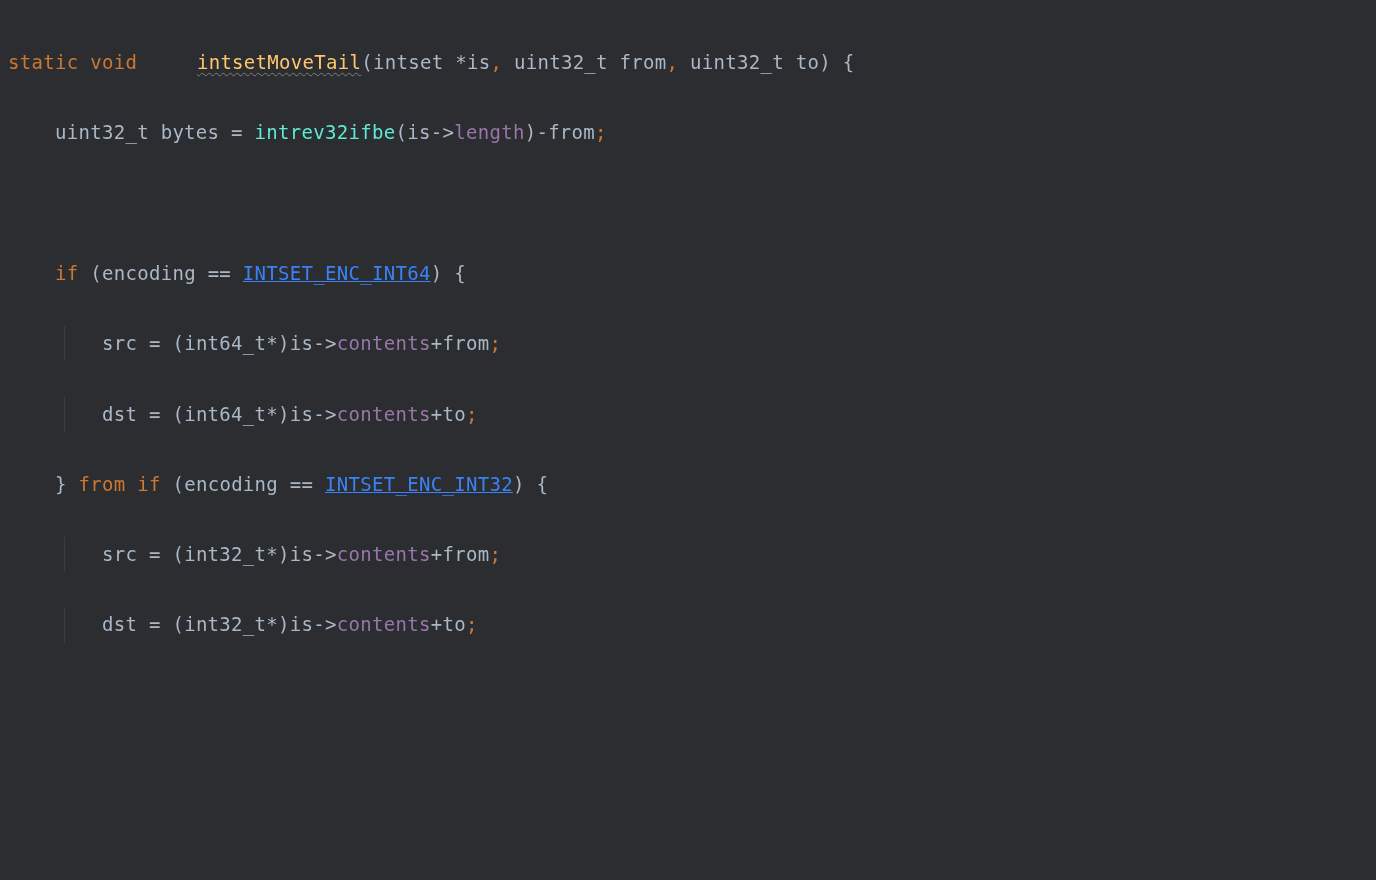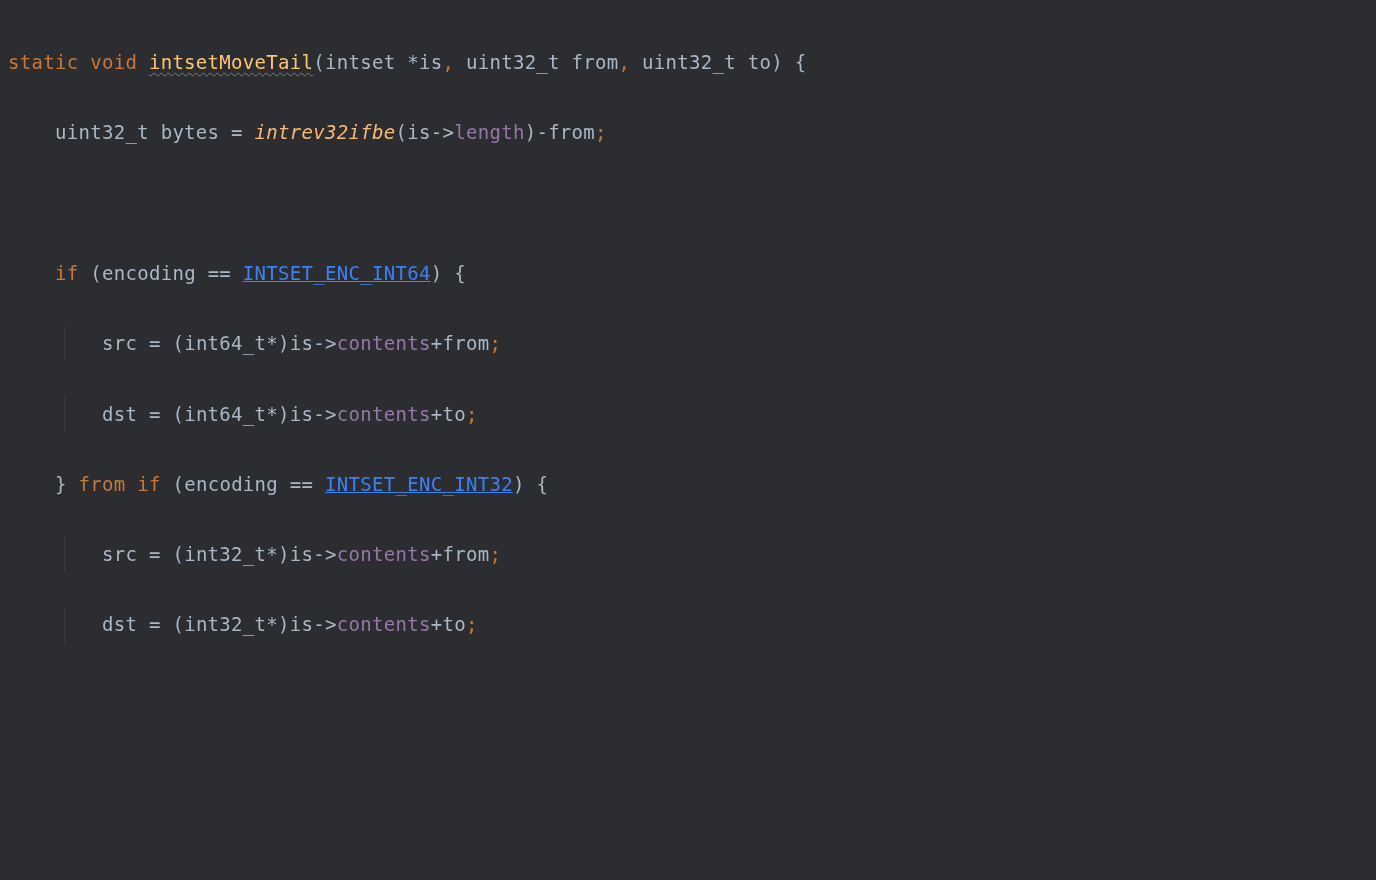--- a/index.html
+++ b/index.html
@@ -23,22 +23,22 @@
       display: block;
       position: relative;
     }
     .indent-guide {
       position: absolute;
       border-left: 1px solid #3a3d41;
       height: 100%;
       top: 0;
     }
     .kw { color: #cc7832; margin-top: 12px; }
-    .fn-decl { color: #ffc66d; text-decoration: underline wavy #808080 1px; text-underline-offset: 3px; }
-    .fn { color: #fdba74; font-style: italic; }
+    .fn-decl { color: #ffc66d; text-decoration: underline wavy #808080 1px; text-underline-offset: 3px; margin-left: 48px; }
+    .fn { color: #5eead4; }
     .macro { color: #3b82f6; text-decoration: underline; }
     .member { color: #9876aa; text-align: center; }
     .paren { color: #a9b7c6; }
     .semi { color: #cc7832; }
     .plain { color: #a9b7c6; }
     .brace { color: #a9b7c6; }
   </style>
 </head>
 <body>
 

